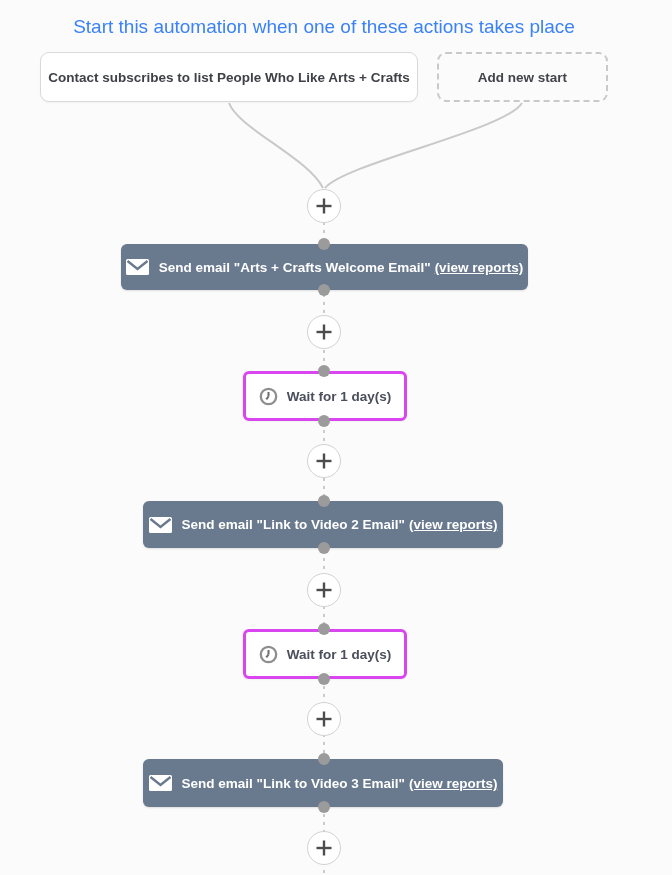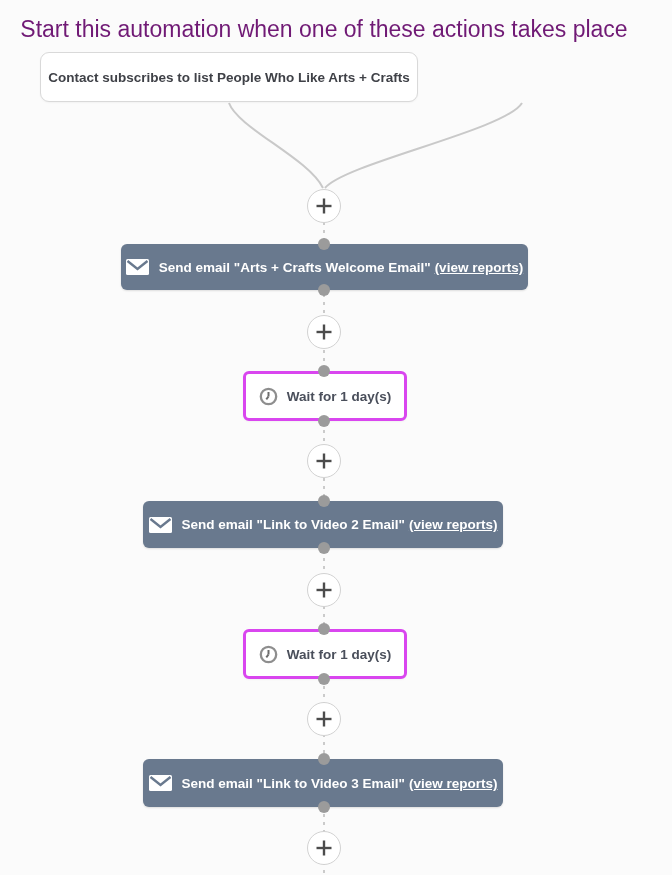--- a/index.html
+++ b/index.html
@@ -4,21 +4,21 @@
 <style>
   html,body{margin:0;padding:0;}
   body{font-family:"Liberation Sans","DejaVu Sans",sans-serif;background:#ffffff;}
   .canvas{position:relative;width:672px;height:875px;background:#fbfbfb;overflow:hidden;}
 
   
   .connectors{position:absolute;left:0;top:0;width:672px;height:875px;z-index:0;}
 
   
   .flow-heading{position:absolute;left:0;top:16px;width:648px;text-align:center;
-    font-size:23px;color:#701a75;z-index:2;}
+    font-size:19px;color:#3b82f6;z-index:2;}
 
   
   .trigger-box{position:absolute;top:52px;height:50px;background:#ffffff;
     border:1px solid #d9d9d9;border-radius:9px;box-sizing:border-box;
     display:flex;align-items:center;justify-content:center;
     font-size:13.5px;font-weight:bold;color:#3f4147;z-index:2;cursor:pointer;
     box-shadow:0 1px 2px rgba(0,0,0,0.04);}
   .trigger-existing{left:40px;width:378px;}
   .trigger-add{left:437px;width:171px;background:transparent;
     border:2px dashed #c9c9c9;box-shadow:none;color:#42444a;}
@@ -61,20 +61,23 @@
   <svg class="connectors" viewBox="0 0 672 875" xmlns="http://www.w3.org/2000/svg">
     <path d="M229,103 C238,128 308,158 323,188" stroke="#c9c9c9" stroke-width="2" fill="none"></path>
     <path d="M522,103 C506,130 346,163 325,188" stroke="#c9c9c9" stroke-width="2" fill="none"></path>
     <line x1="324" y1="206" x2="324" y2="875" stroke="#cbcbcb" stroke-width="2" stroke-dasharray="3 5"></line>
   </svg>
 
   <div class="flow-heading">Start this automation when one of these actions takes place</div>
 
   <div class="trigger-box trigger-existing">
     <span>Contact subscribes to list People Who Like Arts + Crafts</span>
+  </div>
+  <div class="trigger-box trigger-add">
+    <span>Add new start</span>
   </div>
 
   <div class="node node-email n-email1">
     <span class="icon">
       <svg width="23" height="16" viewBox="0 0 23 16">
           <rect x="0" y="0" width="23" height="16" rx="1.5" fill="#ffffff"></rect>
           <polyline points="1.5,2 11.5,10 21.5,2" fill="none" stroke="#69798e" stroke-width="2.4"></polyline>
         </svg>
     </span>
     <span class="label">Send email "Arts + Crafts Welcome Email"</span>

